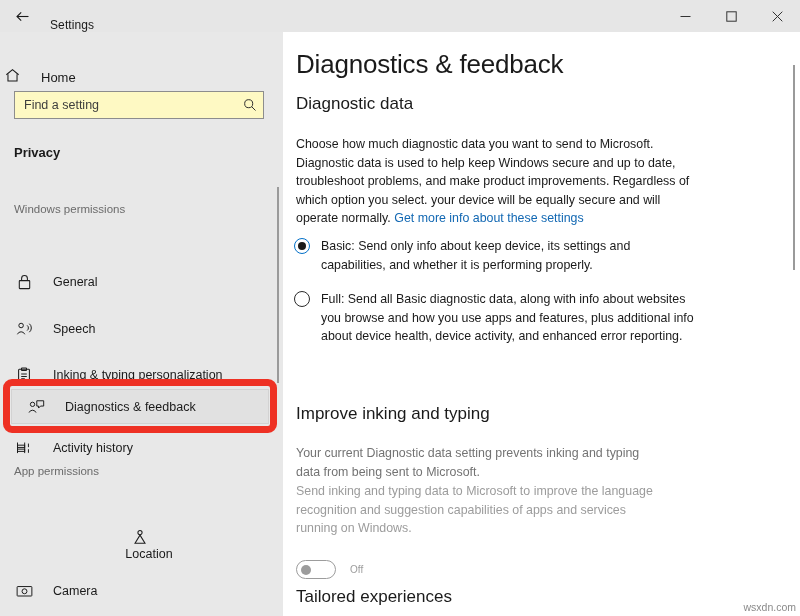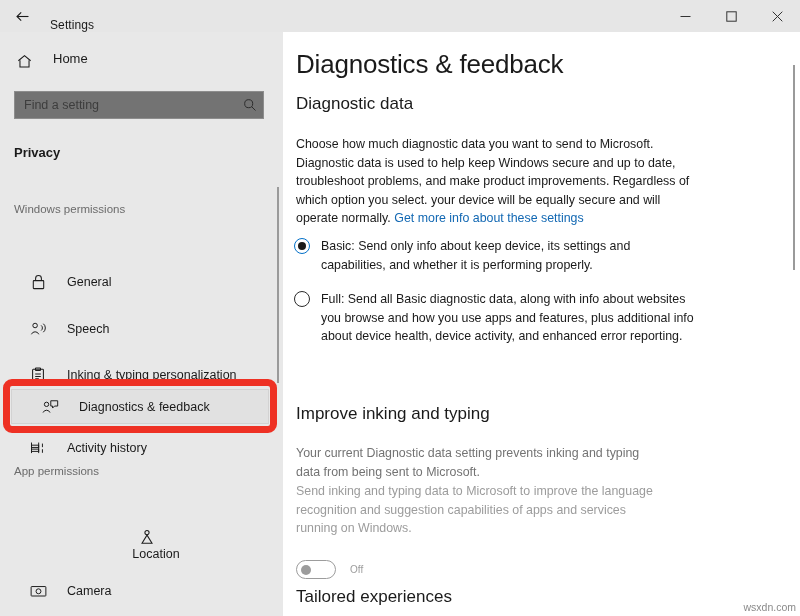--- a/index.html
+++ b/index.html
@@ -67,39 +67,39 @@
     position: absolute;
     left: 0; top: 32px;
     width: 283px; height: 584px;
     background: #e8e8e8;
     overflow: hidden;
   }
   .home-row {
     position: absolute;
     left: 0; top: 19px;
     width: 265px; height: 34px;
-    display: flex; align-items: flex-start;
-    padding-left: 14px;
+    display: flex; align-items: flex-end;
+    padding-left: 2px;
     box-sizing: border-box;
   }
   .home-icon {
     width: 20px; height: 20px;
     display: flex; align-items: center; justify-content: center;
     color: #1a1a1a;
   }
   .home-label {
     font-size: 13px;
     color: #1a1a1a;
     margin-left: 19px;
   }
   .search-box {
     position: absolute;
     left: 14px; top: 59px;
     width: 250px; height: 28px;
-    background: #737373;
+    background: #fef9c3;
     border: 1px solid #8d8d8d;
     box-sizing: border-box;
     display: flex;
     align-items: center;
   }
   .search-input {
     flex: 1;
     border: none;
     outline: none;
     background: transparent;
@@ -127,21 +127,21 @@
     left: 14px;
     font-size: 11.5px;
     color: #6b6b6b;
   }
   .nav-item {
     position: absolute;
     left: 0;
     width: 265px; height: 34px;
     display: flex;
     align-items: center;
-    padding-left: 28px;
+    padding-left: 14px;
     box-sizing: border-box;
   }
   .nav-icon {
     width: 20px; height: 20px;
     display: flex; align-items: center; justify-content: center;
     color: #1d1d1d;
     flex: 0 0 20px;
   }
   .nav-label {
     font-size: 12.5px;

